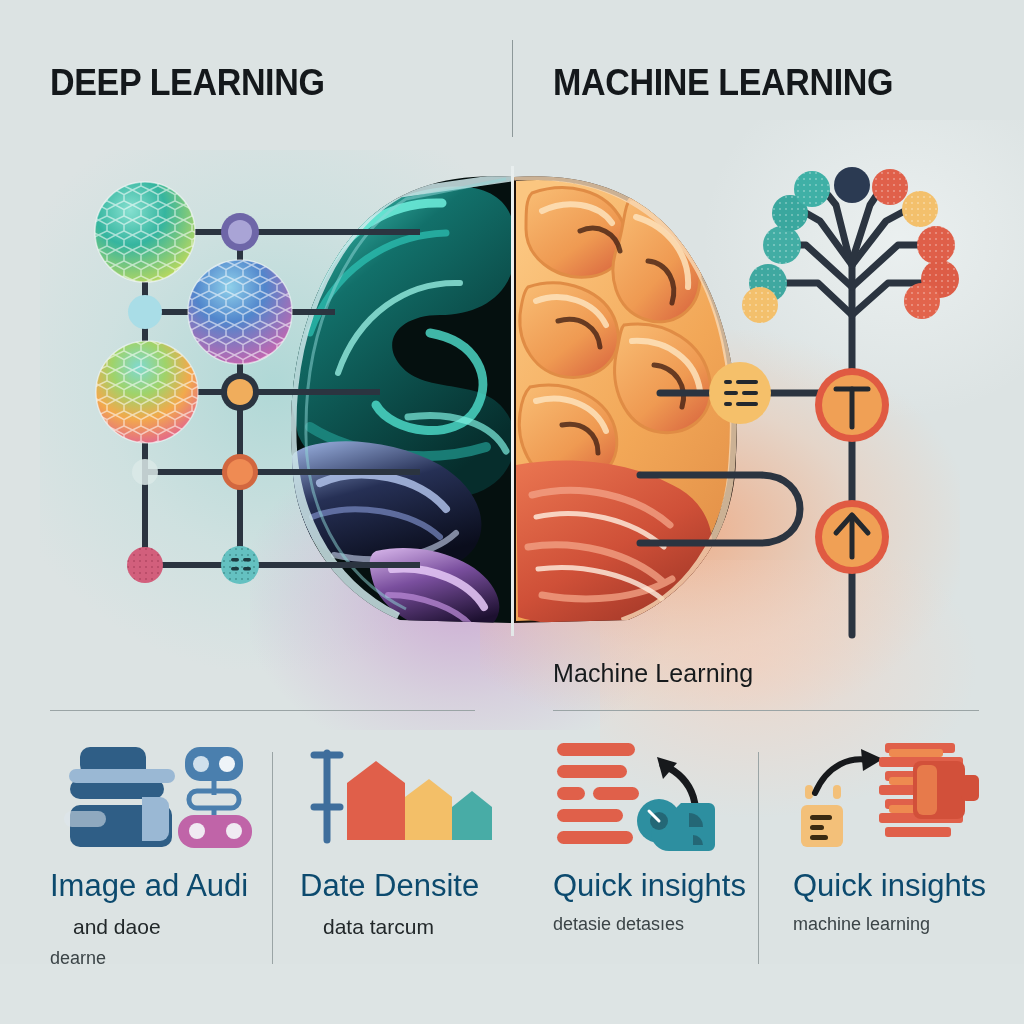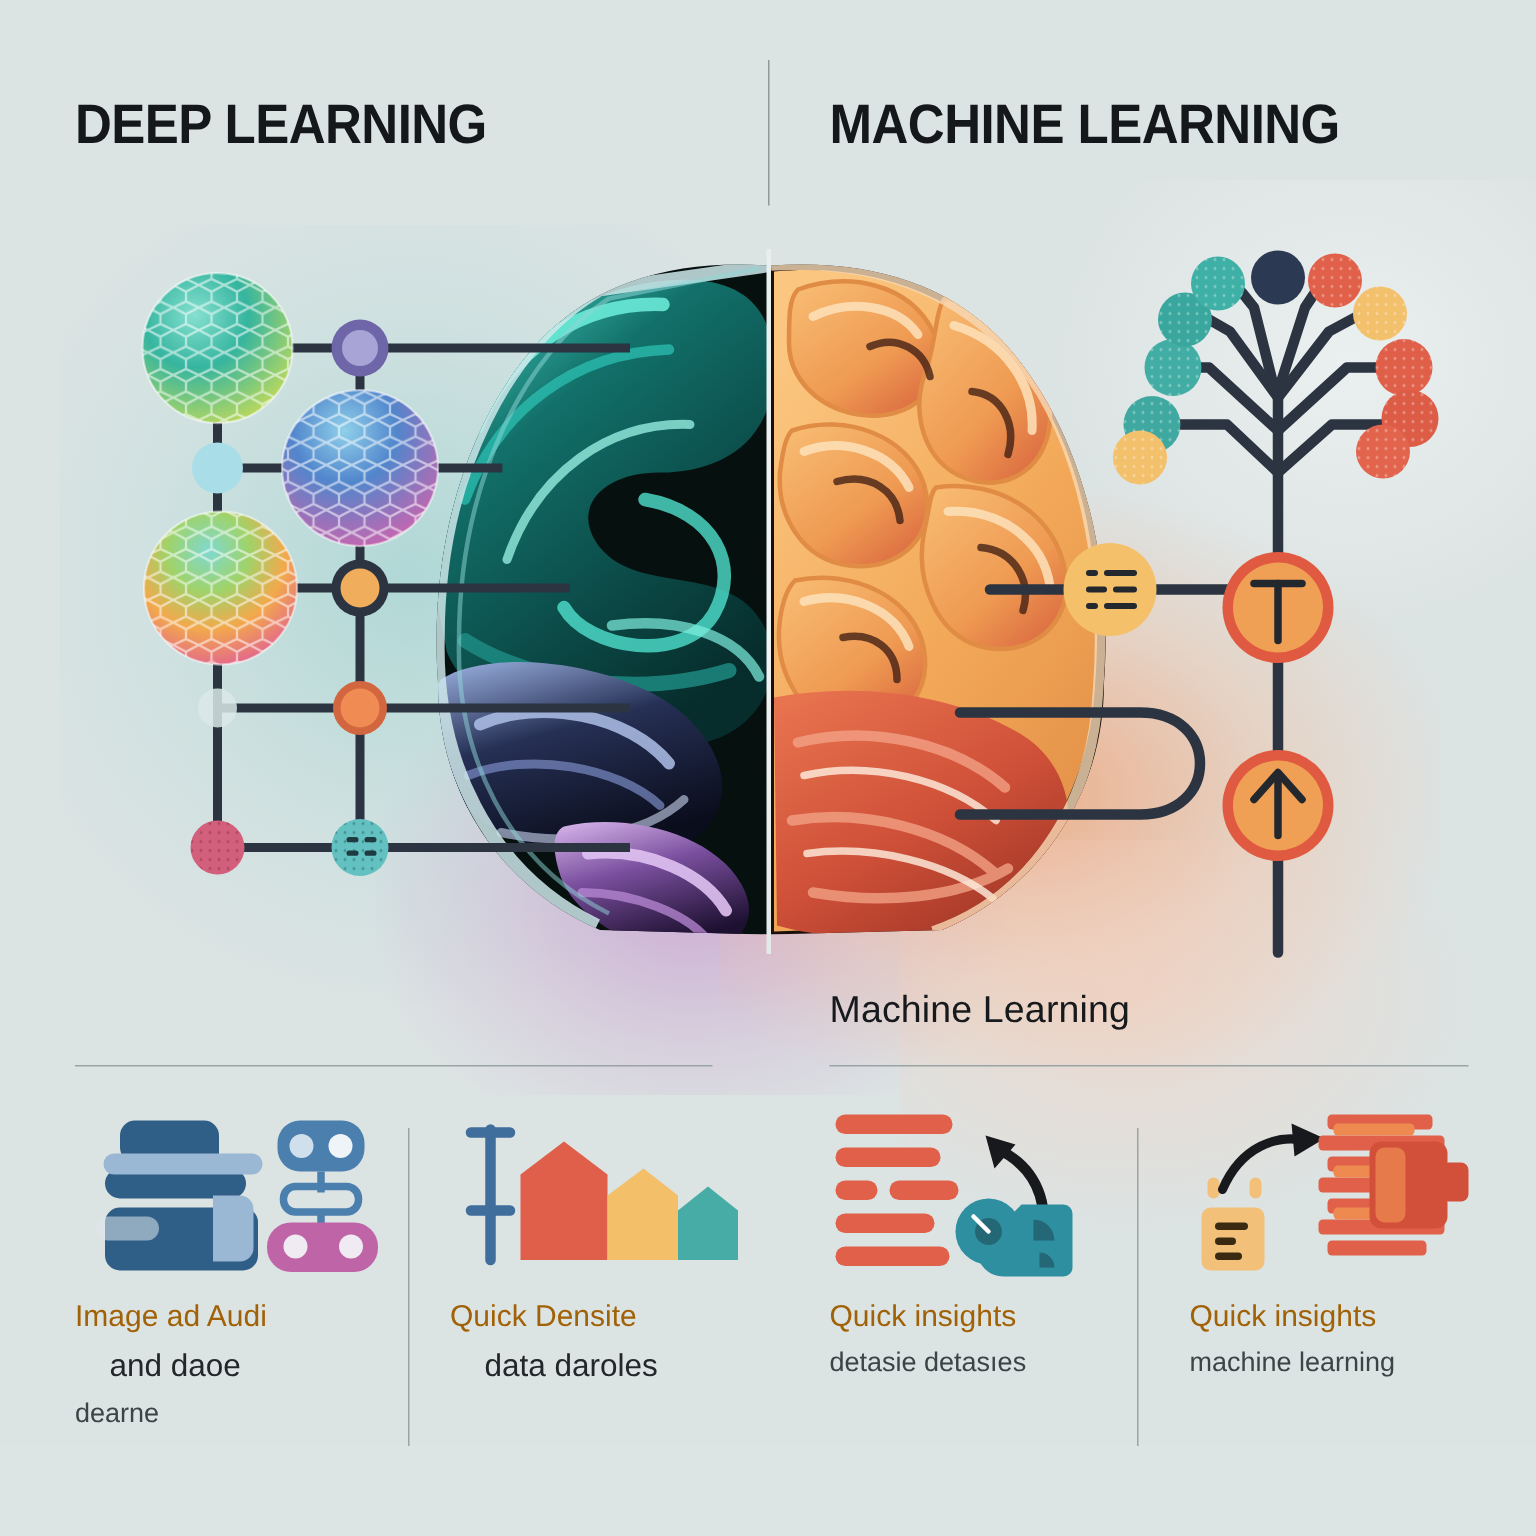--- a/index.html
+++ b/index.html
@@ -119,21 +119,21 @@
 
   .icon-box {
     position: relative;
     height: 125px;
     width: 215px;
   }
   .cap {
     margin-top: 4px;
     line-height: 1.42;
   }
-  .cap-l1 { font-size: 20px; color: #a16207; }
+  .cap-l1 { font-size: 31px; color: #0c4a6e; }
   .cap-l2 { font-size: 21px; color: #22282a; margin-left: 23px; }
   .cap-l3 { font-size: 18px; color: #3b4447; }
 
   svg { display: block; overflow: visible; }
   .nowrap { white-space: nowrap; }
 </style>
 </head>
 <body>
 
 <div id="canvas">
@@ -509,22 +509,22 @@
           <line x1="27" y1="18" x2="27" y2="105"></line>
           <line x1="14" y1="20" x2="40" y2="20"></line>
           <line x1="14" y1="72" x2="40" y2="72"></line>
         </g>
 
         <path d="M47,105 L47,48 L76,26 L105,48 L105,105 Z" fill="#e05f4a"></path>
         <path d="M105,105 L105,62 L129,44 L152,62 L152,105 Z" fill="#f3bf68"></path>
         <path d="M152,105 L152,72 L172,56 L192,72 L192,105 Z" fill="#48aca6"></path>
       </svg>
     </div>
-    <div class="cap cap-l1 nowrap">Quick Densite</div>
-    <div class="cap cap-l2 nowrap">data daroles</div>
+    <div class="cap cap-l1 nowrap">Date Densite</div>
+    <div class="cap cap-l2 nowrap">data tarcum</div>
   </div>
 
   <div class="col" id="col-3">
     <div class="icon-box">
       <svg width="215" height="125" viewBox="0 0 215 125">
         <g fill="#e0604a">
           <rect x="4" y="8" width="78" height="13" rx="6.5"></rect>
           <rect x="4" y="30" width="70" height="13" rx="6.5"></rect>
           <rect x="4" y="52" width="28" height="13" rx="6.5"></rect>
           <rect x="40" y="52" width="46" height="13" rx="6.5"></rect>

